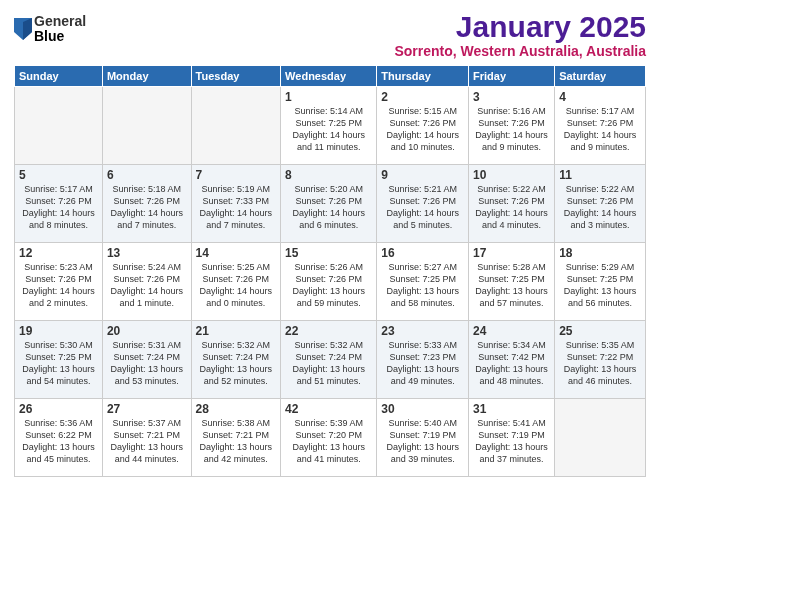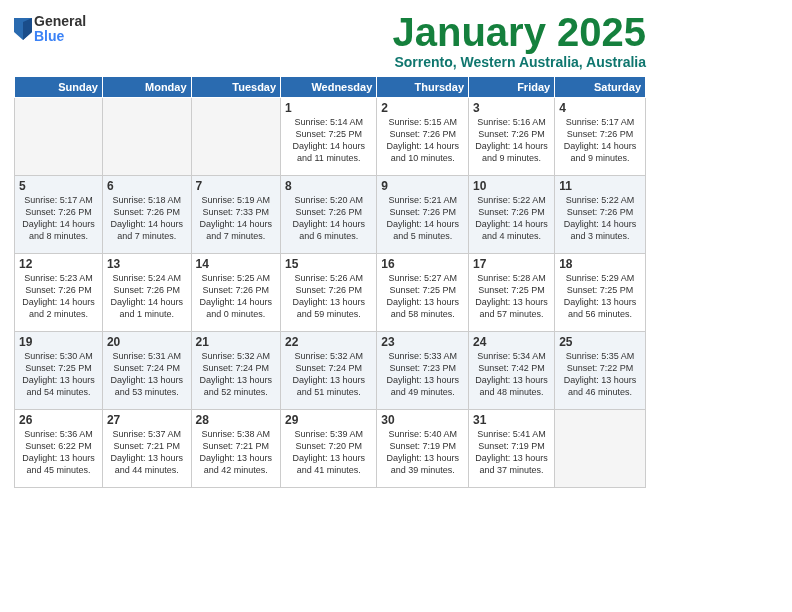--- a/index.html
+++ b/index.html
@@ -33,51 +33,51 @@
       line-height: 1.1;
     }
     .logo-general {
       font-size: 14px;
       font-weight: bold;
       color: #333;
     }
     .logo-blue {
       font-size: 14px;
       font-weight: bold;
-      color: #3b82f6;
+      color: #000000;
     }
     .logo-icon {
       width: 18px;
       height: 22px;
       margin-right: 2px;
     }
     .title-area {
       text-align: right;
     }
     .month-title {
-      font-size: 40px;
-      font-weight: bold;
-      color: #15803d;
+      font-size: 30px;
+      font-weight: bold;
+      color: #4c1d95;
       line-height: 1.1;
     }
     .subtitle {
       font-size: 14px;
       font-weight: bold;
-      color: #0f766e;
+      color: #be185d;
     }
     .calendar {
       width: 100%;
       border-collapse: collapse;
       font-size: 10px;
     }
     .calendar th {
       background: #2a6bb0;
       color: #fff;
       padding: 4px 4px;
-      text-align: right;
+      text-align: left;
       font-size: 11px;
       font-weight: bold;
       border: 1px solid #fff;
     }
     .calendar td {
       border: 1px solid #ccc;
       padding: 3px 4px;
       vertical-align: top;
       width: 113px;
       height: 78px;
@@ -339,21 +339,21 @@
 and 44 minutes.</div>
           </td>
           <td>
             <span class="day-num">28</span>
             <div class="day-info">Sunrise: 5:38 AM
 Sunset: 7:21 PM
 Daylight: 13 hours
 and 42 minutes.</div>
           </td>
           <td>
-            <span class="day-num">29</span>
+            <span class="day-num">42</span>
             <div class="day-info">Sunrise: 5:39 AM
 Sunset: 7:20 PM
 Daylight: 13 hours
 and 41 minutes.</div>
           </td>
           <td>
             <span class="day-num">30</span>
             <div class="day-info">Sunrise: 5:40 AM
 Sunset: 7:19 PM
 Daylight: 13 hours

